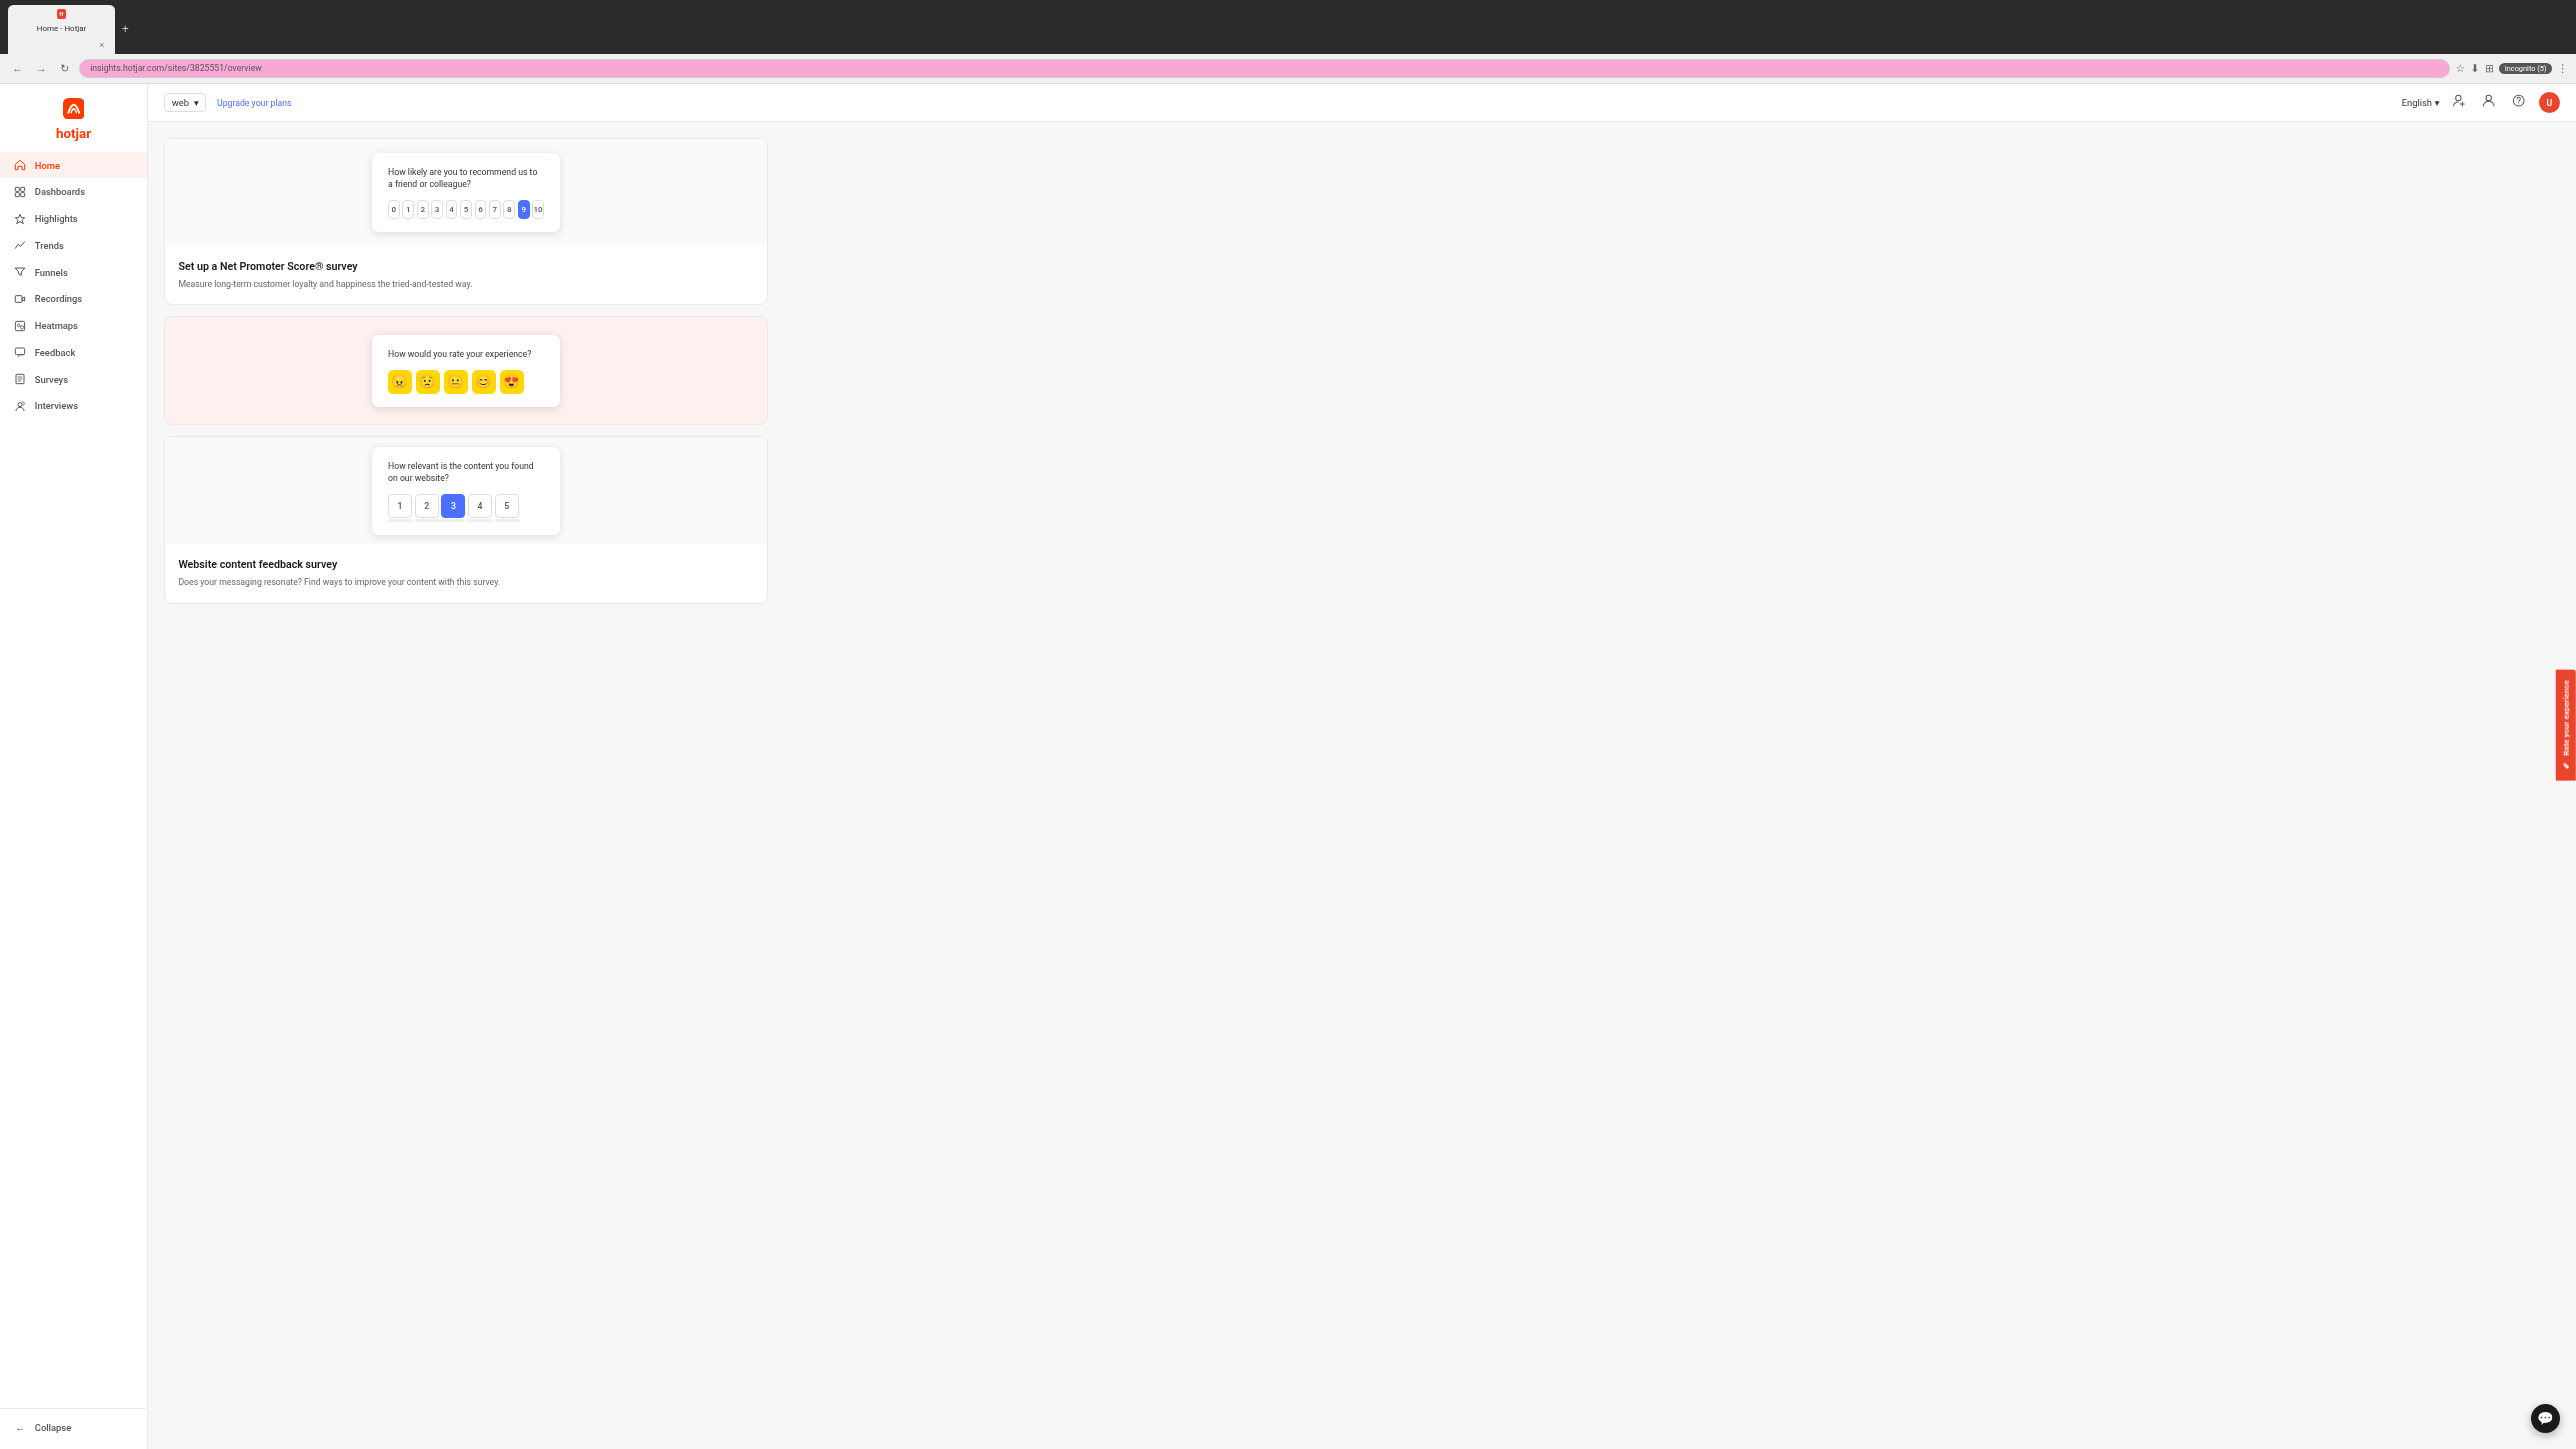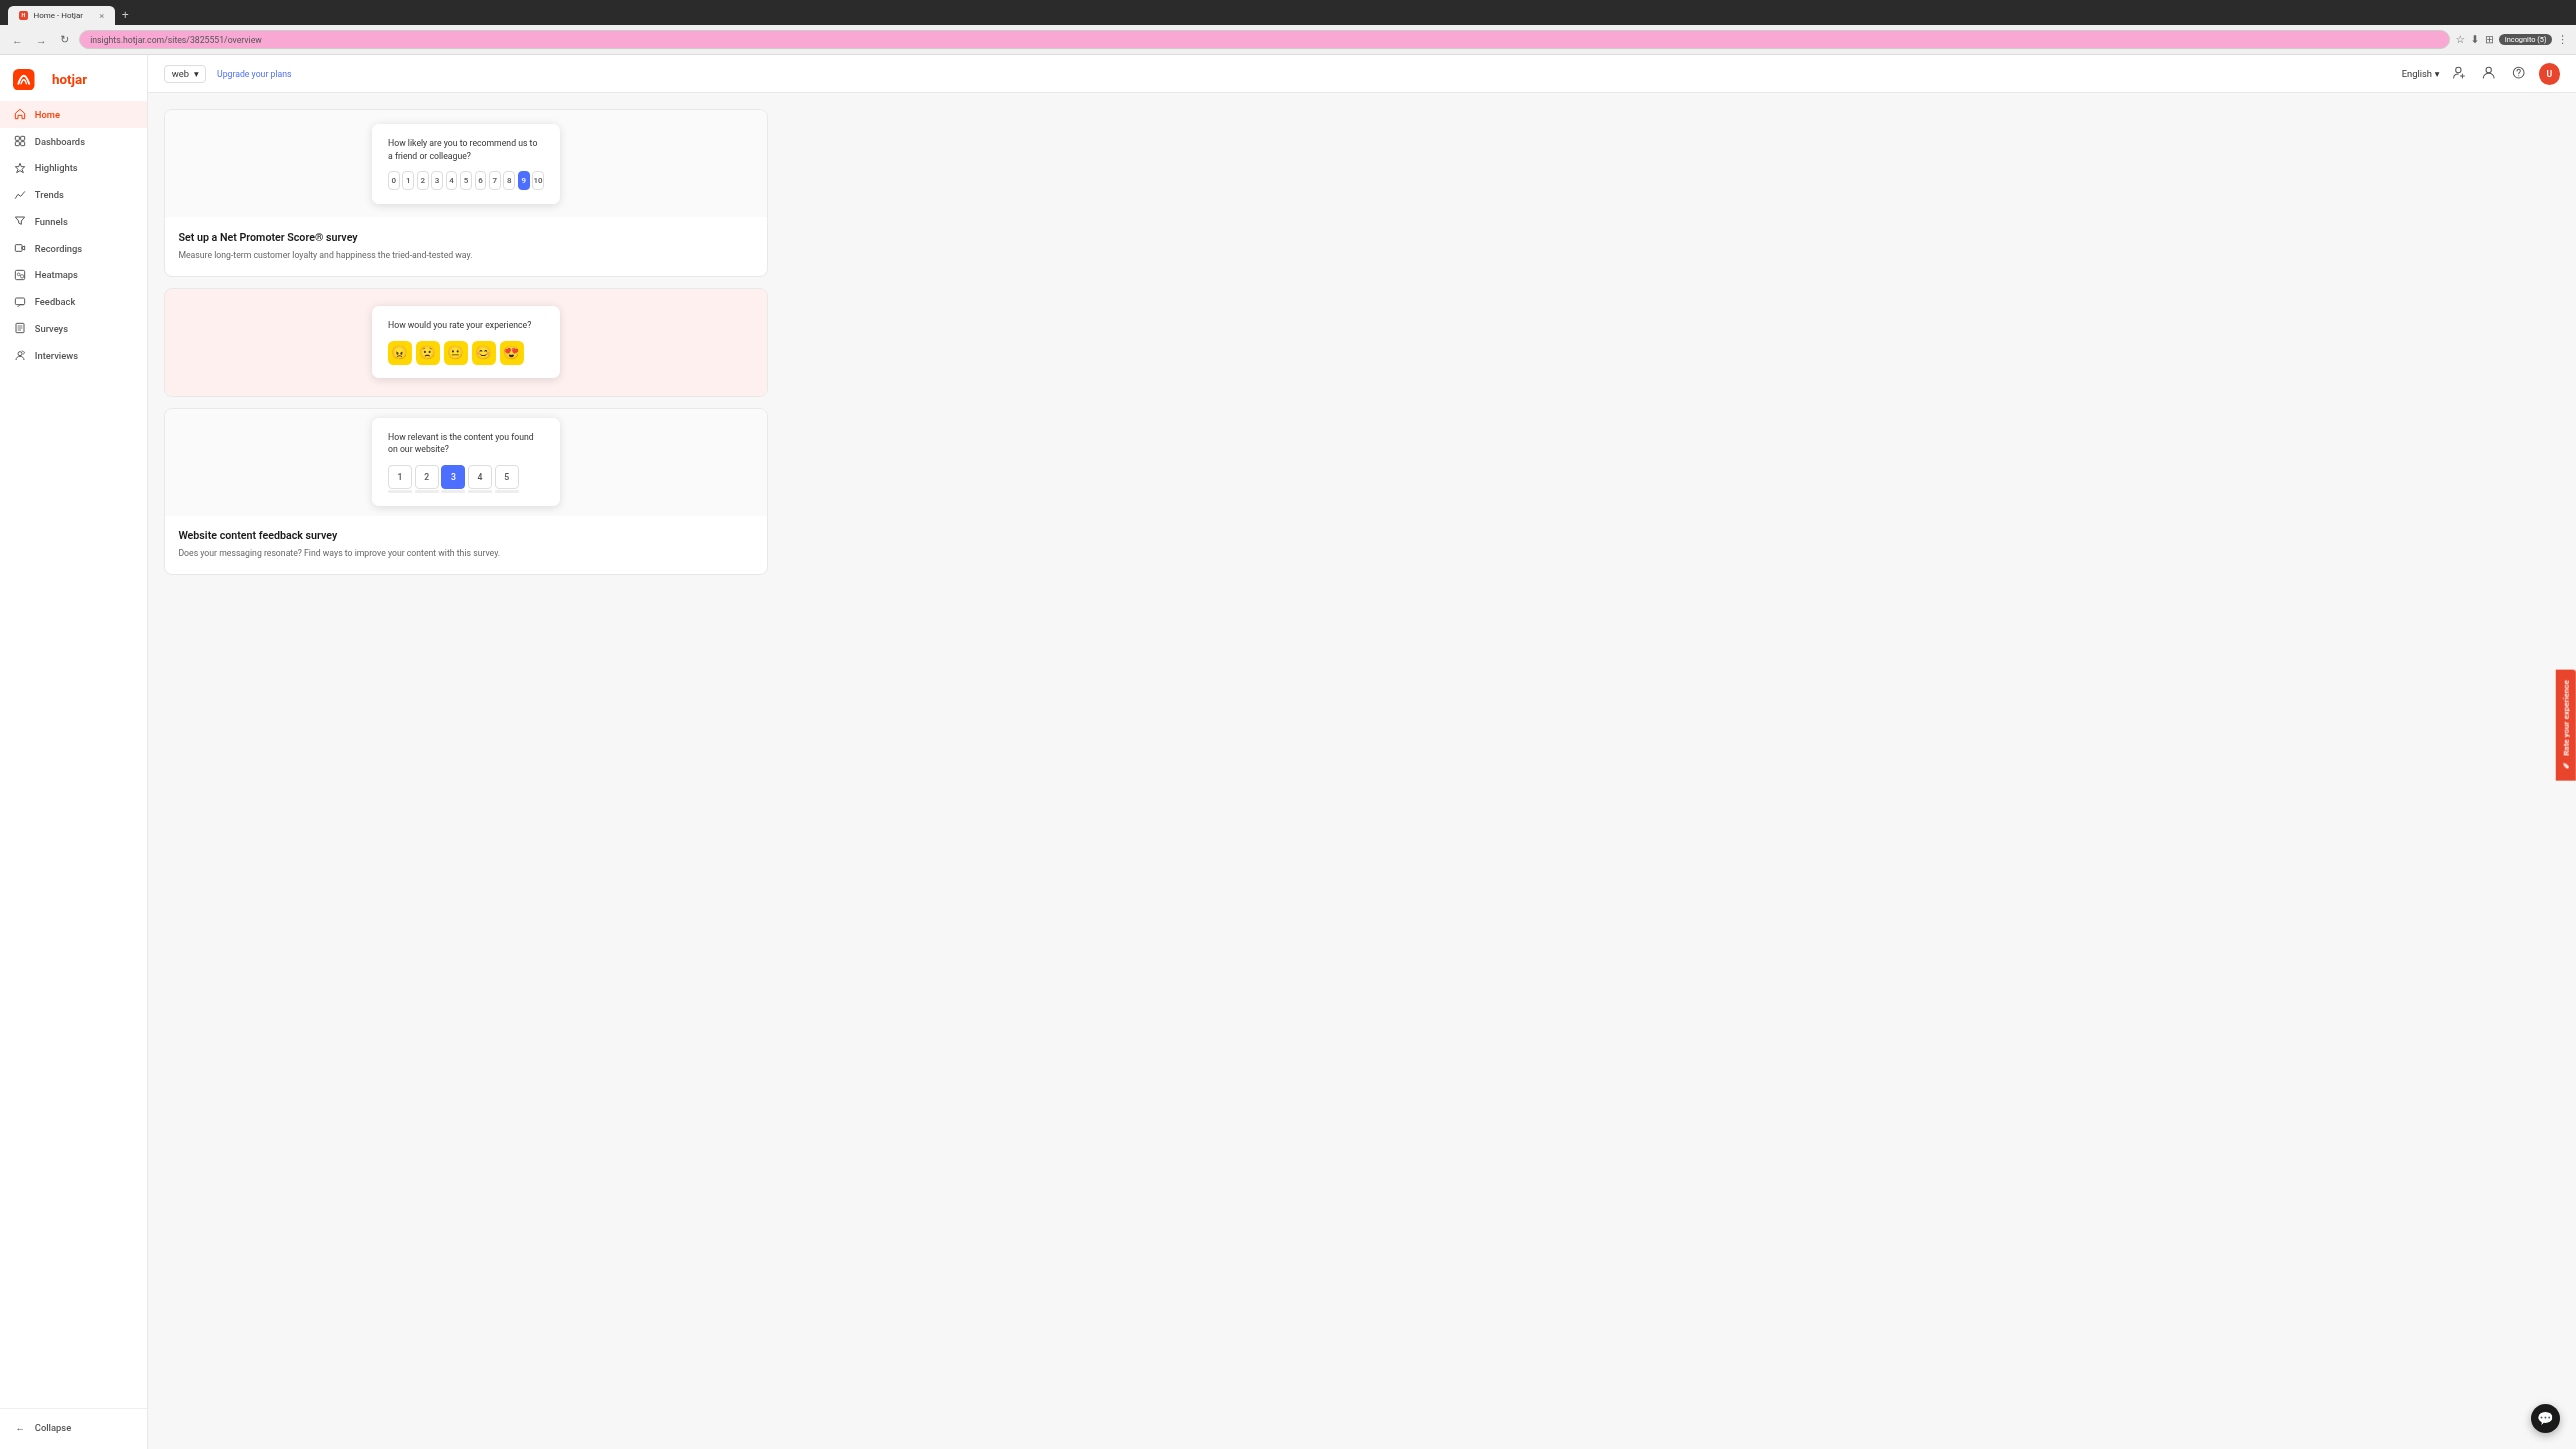--- a/index.html
+++ b/index.html
@@ -2,38 +2,38 @@
 <html style="font-size:10.7px"><head>
   <meta charset="utf-8">
   <style>
     * { box-sizing: border-box; margin: 0; padding: 0; }
     body { font-family: -apple-system, BlinkMacSystemFont, 'Segoe UI', Roboto, sans-serif; background: #f7f7f8; display: flex; flex-direction: column; height: 100vh; overflow: hidden; }
 
     
     .browser-chrome { background: #2b2b2b; padding: 5.4px 8px 0; flex-shrink: 0; }
     .browser-tabs { display: flex; align-items: flex-end; gap: 1.3px; margin-bottom: 0; }
     .browser-tab { background: #3c3c3c; color: #ccc; padding: 4px 10.7px; border-radius: 5.4px 5.4px 0 0; display: flex; align-items: center; gap: 5.4px; font-size: 8px; min-width: 107px; }
-    .browser-tab.active { background: #f0f0f0; color: #333; }
+    .browser-tab.active { background: #f0f0f0; color: #333; flex-direction: column; }
     .browser-tab .favicon { width: 9.4px; height: 9.4px; background: #e8452c; border-radius: 2px; display: flex; align-items: center; justify-content: center; color: white; font-size: 5.4px; font-weight: bold; }
     .tab-close { margin-left: auto; cursor: pointer; opacity: 0.6; font-size: 9.4px; }
     .new-tab { background: transparent; border: none; color: #ccc; font-size: 12px; padding: 2.7px 5.4px; cursor: pointer; align-self: center; }
 
     .browser-nav { background: #f0f0f0; padding: 5.4px 8px; display: flex; align-items: center; gap: 5.4px; border-bottom: 0.7px solid #ddd; }
     .nav-btn { background: none; border: none; cursor: pointer; color: #666; font-size: 10.7px; padding: 2.7px 4px; border-radius: 2.7px; }
     .address-bar { flex: 1; background: #f9a8d4; border: 0.7px solid #ccc; border-radius: 13.4px; padding: 3.4px 10.7px; font-size: 8.7px; color: #333; display: flex; align-items: center; gap: 5.4px; }
     .address-bar span { color: #555; }
     .nav-actions { display: flex; align-items: center; gap: 5.4px; color: #666; font-size: 10.7px; }
     .incognito-badge { background: #555; color: white; font-size: 7.4px; padding: 1.3px 5.4px; border-radius: 8px; display: flex; align-items: center; gap: 2.7px; }
 
     
     .app { display: flex; flex: 1; overflow: hidden; }
 
     
     .sidebar { width: 148px; background: white; border-right: 0.7px solid #e8e8e8; display: flex; flex-direction: column; padding: 8px 0; flex-shrink: 0; }
-    .sidebar-logo { padding: 5.4px 13.4px 10.7px; display: flex; align-items: center; gap: 17px; }
+    .sidebar-logo { padding: 5.4px 13.4px 10.7px; display: flex; align-items: center; gap: 7px; flex-direction: column; }
     .logo-icon { width: 21.5px; height: 21.5px; }
     .logo-text { font-size: 13.4px; font-weight: 700; color: #ff3c00; }
     .sidebar-item { display: flex; align-items: center; gap: 8px; padding: 6.7px 13.4px; cursor: pointer; color: #555; font-size: 9.4px; font-weight: 500; border-radius: 0; transition: background 0.15s; }
     .sidebar-item.active { background: #fff0f0; color: #ff3c00; }
     .sidebar-item .icon { width: 13.4px; height: 13.4px; display: flex; align-items: center; justify-content: center; flex-shrink: 0; }
     .sidebar-bottom { margin-top: auto; border-top: 0.7px solid #eee; padding-top: 5.4px; }
 
     
     .header { background: white; border-bottom: 0.7px solid #e8e8e8; padding: 0 16px; display: flex; align-items: center; height: 38px; flex-shrink: 0; gap: 10.7px; }
     .header-site { font-size: 9.4px; color: #333; cursor: pointer; display: flex; align-items: center; gap: 5px; border: 0.7px solid #ddd; border-radius: 4px; padding: 2.7px 6.7px; }

